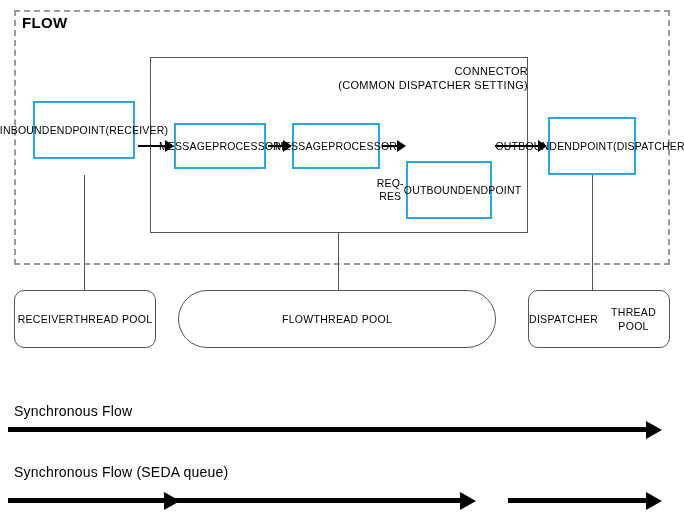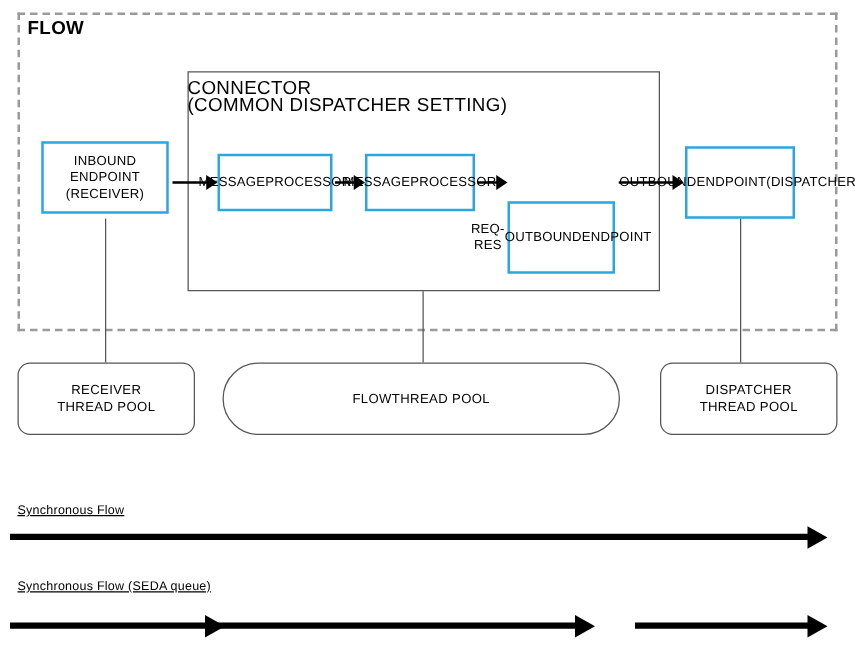--- a/index.html
+++ b/index.html
@@ -45,42 +45,42 @@
     width: 378px;
     height: 176px;
     border: 1px solid #555555;
     box-sizing: border-box;
     background: transparent;
   }
   .connector-title {
     left: 150px;
     top: 64px;
     width: 378px;
-    text-align: left;
-    font-size: 15px;
+    text-align: right;
+    font-size: 11px;
     line-height: 14px;
     letter-spacing: 0.3px;
   }
 
   
   .bluebox {
     border: 2px solid #2aa6e0;
     box-sizing: border-box;
     background: #ffffff;
     display: flex;
     align-items: center;
     justify-content: center;
     text-align: center;
     font-size: 10.5px;
     line-height: 13px;
     letter-spacing: 0.2px;
     padding: 2px;
   }
 
-  .bb-inbound   { left: 33px;  top: 113px; width: 102px; height: 58px; flex-direction: column; }
+  .bb-inbound   { left: 33px;  top: 101px; width: 102px; height: 58px; }
   .bb-mp1       { left: 174px; top: 123px; width: 92px;  height: 46px; }
   .bb-mp2       { left: 292px; top: 123px; width: 88px;  height: 46px; }
   .bb-reqres    { left: 406px; top: 117px; width: 86px;  height: 58px; margin-top: 44px; }
   .bb-outbound  { left: 548px; top: 117px; width: 88px;  height: 58px; }
 
   
   .arrow-line {
     height: 2px;
     background: #000000;
     top: 145px;
@@ -113,29 +113,28 @@
     box-sizing: border-box;
     background: #ffffff;
     display: flex;
     align-items: center;
     justify-content: center;
     text-align: center;
     font-size: 10.5px;
     line-height: 14px;
     letter-spacing: 0.3px;
   }
-  .pool-receiver  { left: 14px;  top: 290px; width: 142px; height: 58px; border-radius: 10px; flex-direction: column; }
+  .pool-receiver  { left: 14px;  top: 290px; width: 142px; height: 58px; border-radius: 10px; }
   .pool-flow      { left: 178px; top: 290px; width: 318px; height: 58px; border-radius: 29px; }
-  .pool-dispatch  { left: 528px; top: 290px; width: 142px; height: 58px; border-radius: 10px; flex-direction: column; }
+  .pool-dispatch  { left: 528px; top: 290px; width: 142px; height: 58px; border-radius: 10px; }
 
   
   .legend-label {
-    font-size: 10px;
+    font-size: 14px;
     letter-spacing: 0.2px;
-    text-decoration: underline;
   }
   .lbl-sync  { left: 14px; top: 403px; }
   .lbl-async { left: 14px; top: 464px; }
 
   
   .thick-line {
     height: 5px;
     background: #000000;
   }
   .thick-head {

